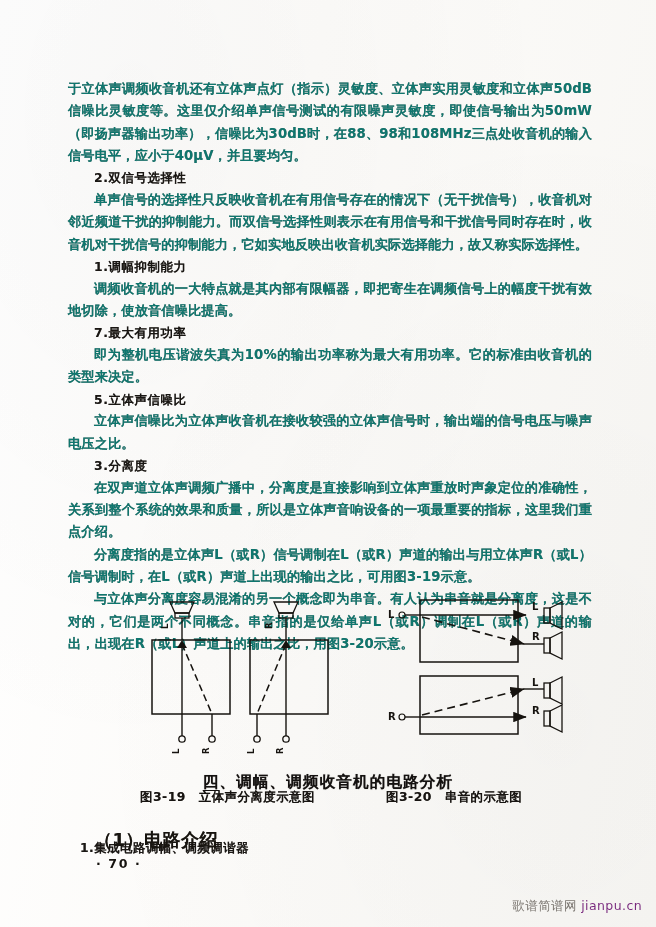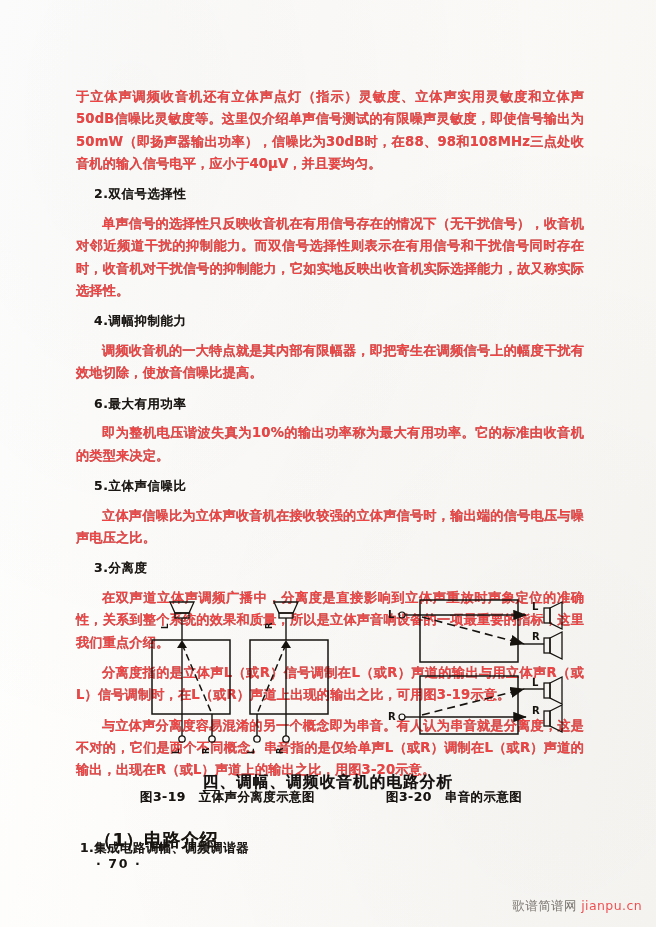--- a/index.html
+++ b/index.html
@@ -27,26 +27,26 @@
   }
   #content {
     position: absolute;
     left: 68px;
     top: 78px;
     width: 524px;
   }
   .para {
     font-size: 13.2px;
     line-height: 22.3px;
-    color: #ef4444;
+    color: #0f766e;
     text-align: justify;
     text-justify: inter-ideograph;
     font-weight: 700;
     letter-spacing: 0.15px;
-    margin: 8px;
+    margin: 0;
     text-shadow: 0 0 0.6px rgba(30,26,22,0.5);
   }
   .para.indent { text-indent: 26px; }
   .heading-num {
     font-size: 12.4px;
     line-height: 21.8px;
     color: #191613;
     font-weight: 700;
     margin: 0;
     padding-left: 26px;
@@ -135,38 +135,38 @@
   #watermark {
     position: absolute;
     right: 14px;
     bottom: 12px;
     font-size: 12.5px;
     letter-spacing: 0.4px;
     white-space: nowrap;
     opacity: 0.92;
   }
   #watermark .wm-cn { color: #6f6a64; }
-  #watermark .wm-url { color: #ef4444; }
+  #watermark .wm-url { color: #701a75; }
 
   svg { display: block; }
   .stroke { stroke: #16130f; fill: none; }
 </style>
 </head>
 <body>
 
 <div id="page">
   <div id="paper-texture"></div>
 
   <div id="content">
     <p class="para">于立体声调频收音机还有立体声点灯（指示）灵敏度、立体声实用灵敏度和立体声50dB信噪比灵敏度等。这里仅介绍单声信号测试的有限噪声灵敏度，即使信号输出为50mW（即扬声器输出功率），信噪比为30dB时，在88、98和108MHz三点处收音机的输入信号电平，应小于40μV，并且要均匀。</p>
     <p class="heading-num">2.双信号选择性</p>
     <p class="para indent">单声信号的选择性只反映收音机在有用信号存在的情况下（无干扰信号），收音机对邻近频道干扰的抑制能力。而双信号选择性则表示在有用信号和干扰信号同时存在时，收音机对干扰信号的抑制能力，它如实地反映出收音机实际选择能力，故又称实际选择性。</p>
-    <p class="heading-num">4.调幅抑制能力</p>
+    <p class="heading-num">1.调幅抑制能力</p>
     <p class="para indent">调频收音机的一大特点就是其内部有限幅器，即把寄生在调频信号上的幅度干扰有效地切除，使放音信噪比提高。</p>
-    <p class="heading-num">6.最大有用功率</p>
+    <p class="heading-num">7.最大有用功率</p>
     <p class="para indent">即为整机电压谐波失真为10%的输出功率称为最大有用功率。它的标准由收音机的类型来决定。</p>
     <p class="heading-num">5.立体声信噪比</p>
     <p class="para indent">立体声信噪比为立体声收音机在接收较强的立体声信号时，输出端的信号电压与噪声电压之比。</p>
     <p class="heading-num">3.分离度</p>
     <p class="para indent">在双声道立体声调频广播中，分离度是直接影响到立体声重放时声象定位的准确性，关系到整个系统的效果和质量，所以是立体声音响设备的一项最重要的指标，这里我们重点介绍。</p>
     <p class="para indent">分离度指的是立体声L（或R）信号调制在L（或R）声道的输出与用立体声R（或L）信号调制时，在L（或R）声道上出现的输出之比，可用图3-19示意。</p>
     <p class="para indent">与立体声分离度容易混淆的另一个概念即为串音。有人认为串音就是分离度，这是不对的，它们是两个不同概念。串音指的是仅给单声L（或R）调制在L（或R）声道的输出，出现在R（或L）声道上的输出之比，用图3-20示意。</p>
   </div>
 
   <div id="figures">

